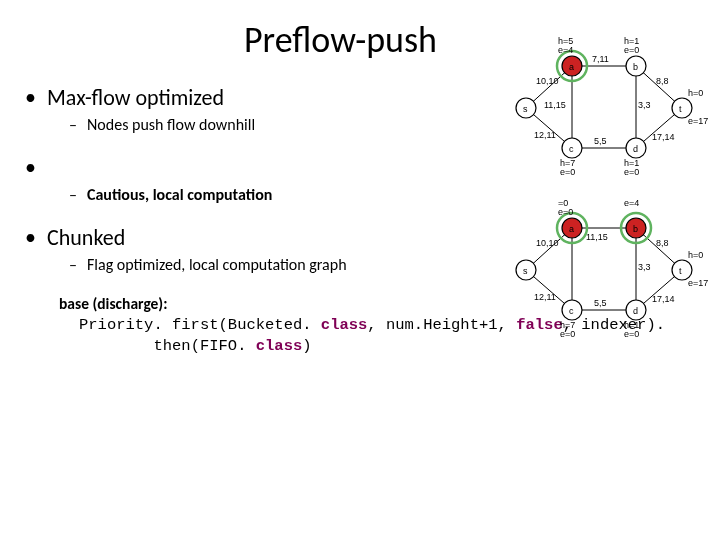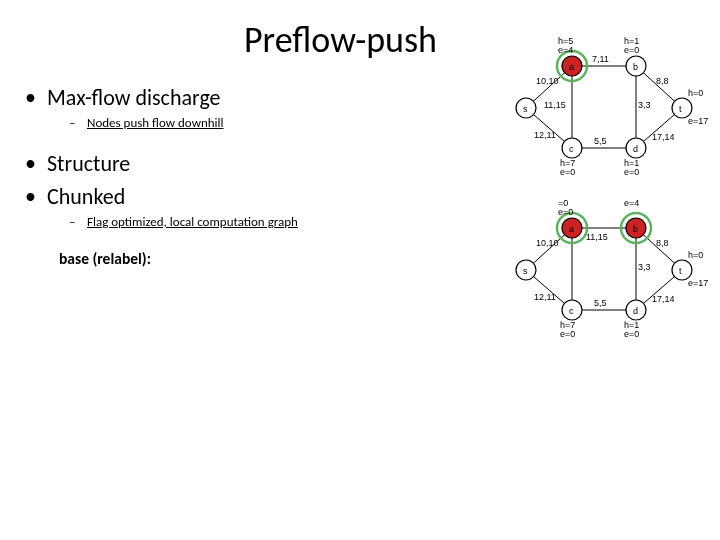--- a/index.html
+++ b/index.html
@@ -3,21 +3,21 @@
 <meta charset="utf-8">
 <style>
   * { box-sizing: border-box; margin: 0; padding: 0; }
   html, body { width: 720px; height: 540px; background: #fff; font-family: "Calibri", "Segoe UI", Arial, sans-serif; color: #000; }
   .slide { position: relative; width: 720px; height: 520px; padding: 18px 28px 18px 29px; }
   .title { font-size: 36px; font-weight: 400; text-align: center; margin-bottom: 22px; margin-left: -40px; }
   ul.bullets { list-style: none; }
   ul.bullets > li { font-size: 22px; margin-bottom: 6px; }
   ul.bullets > li::before { content: "•"; display: inline-block; width: 22px; margin-left: -4px; }
   ul.sub { list-style: none; margin: 4px 0 20px 40px; }
-  ul.sub > li { font-size: 13px; text-decoration: underline; }
+  ul.sub > li { font-size: 16px; }
   ul.sub > li::before { content: "–"; display: inline-block; width: 18px; }
   .bold { font-weight: 700; }
   .codeblock { margin: 2px 0 14px 30px; font-size: 15.5px; line-height: 1.35; }
   .codeblock .label { font-weight: 700; }
   .codeblock .code { font-family: "Courier New", monospace; white-space: pre; margin-left: 20px; display:block; }
   .kw { color: #7f0055; font-weight: 700; }
   .lit { color: #7f0055; font-weight: 700; }
 
   
   .graph { position: absolute; font-family: Arial, sans-serif; }
@@ -28,37 +28,44 @@
   .graph .nodeRed { fill: #cc2222; stroke: #000; stroke-width: 1.2; }
   .graph .ring { fill: none; stroke: #5fb35f; stroke-width: 2.5; }
 </style>
 </head>
 <body>
 
 <div class="slide">
   <h1 class="title">Preflow-push</h1>
 
   <ul class="bullets">
-    <li><span>Max-flow discharge</span>
+    <li><span>Max-flow optimized</span>
       <ul class="sub">
           <li><span>Nodes push flow downhill</span></li>
         </ul>
     </li>
-    <li><span>Structure</span>
+    <li>
+      <ul class="sub">
+          <li><span class="bold">Cautious, local computation</span></li>
+        </ul>
     </li>
     <li><span>Chunked</span>
       <ul class="sub">
           <li><span>Flag optimized, local computation graph</span></li>
         </ul>
     </li>
   </ul>
 
+  <div class="codeblock">
+    <span class="label">base (discharge):</span>
+    <span class="code"><span>Priority. first(Bucketed. </span><span class="kw">class</span><span>, num.Height+1, </span><span class="lit">false</span><span>, indexer).</span>
+        <span>then(FIFO. </span><span class="kw">class</span><span>)</span></span>
+  </div>
 
   <div class="codeblock">
-    <span class="label">base (relabel):</span>
   </div>
 
   <div class="graph" style="left:496px; top:36px; width:210px; height:140px;">
     <svg width="210" height="140">
 
       <line x1="30" y1="72" x2="76" y2="30" stroke="#000"></line>
       <line x1="30" y1="72" x2="76" y2="112" stroke="#000"></line>
       <line x1="76" y1="30" x2="140" y2="30" stroke="#000"></line>
       <line x1="76" y1="112" x2="140" y2="112" stroke="#000"></line>
       <line x1="140" y1="30" x2="186" y2="72" stroke="#000"></line>

